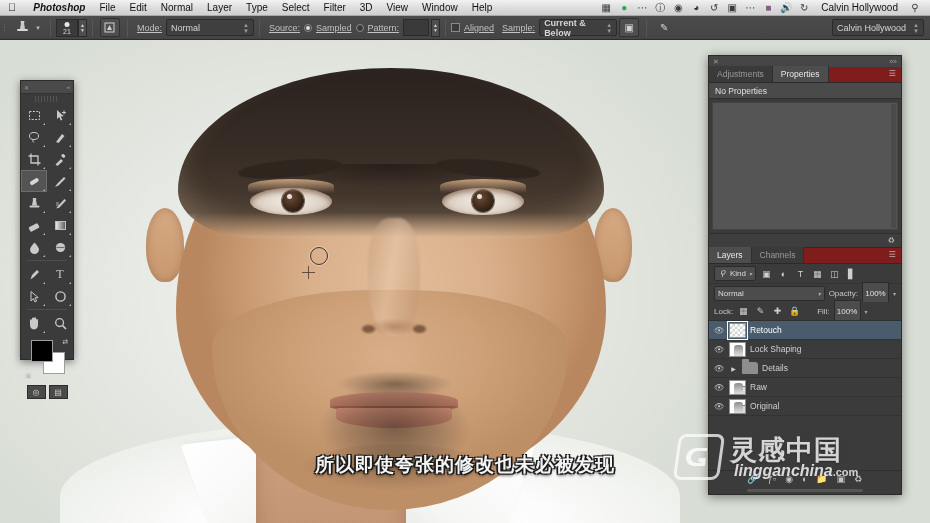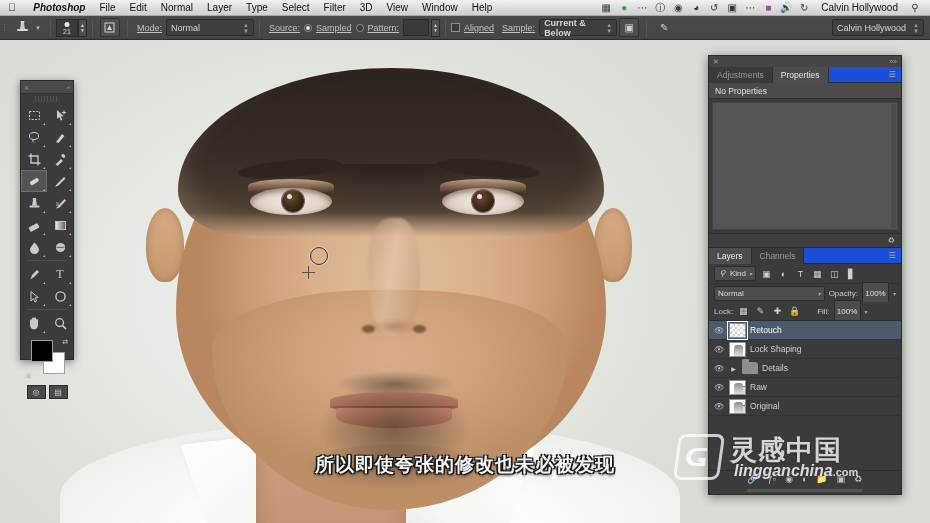--- a/index.html
+++ b/index.html
@@ -268,21 +268,21 @@
     position:absolute; left:708px; top:55px; width:194px; height:440px;
     background:#3b3b3b; border:1px solid #2b2b2b;
     box-shadow:0 2px 10px rgba(0,0,0,.45);
     display:flex; flex-direction:column;
   }
   .dock-titlebar {
     height:11px; background:#454545; display:flex; align-items:center;
     justify-content:space-between; padding:0 4px; color:#9c9c9c; font-size:7px;
   }
   .tabrow {
-    display:flex; align-items:center; height:16px; background:#1d4ed8;
+    display:flex; align-items:flex-end; height:16px; background:#7f1d1d;
     border-bottom:1px solid #2a2a2a; position:relative;
   }
   .tab {
     padding:0 8px; height:16px; line-height:16px; font-size:8.5px; color:#9a9a9a;
     background:#3a3a3a; border-right:1px solid #2e2e2e;
   }
   .tab.active { background:#4d4d4d; color:#e8e8e8; }
   .tab-menu { margin-left:auto; padding-right:5px; color:#b5b5b5; font-size:8px; line-height:16px; }
 
   .prop-head { height:16px; background:#4a4a4a; display:flex; align-items:center;

